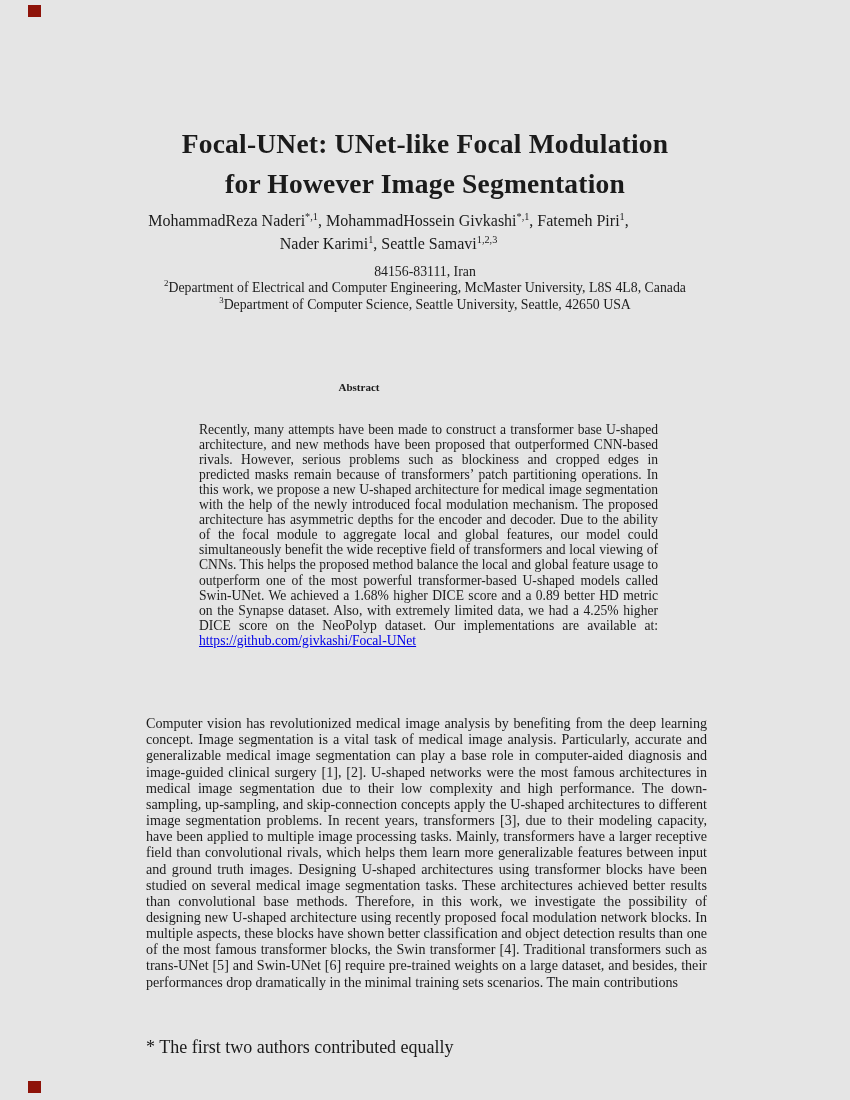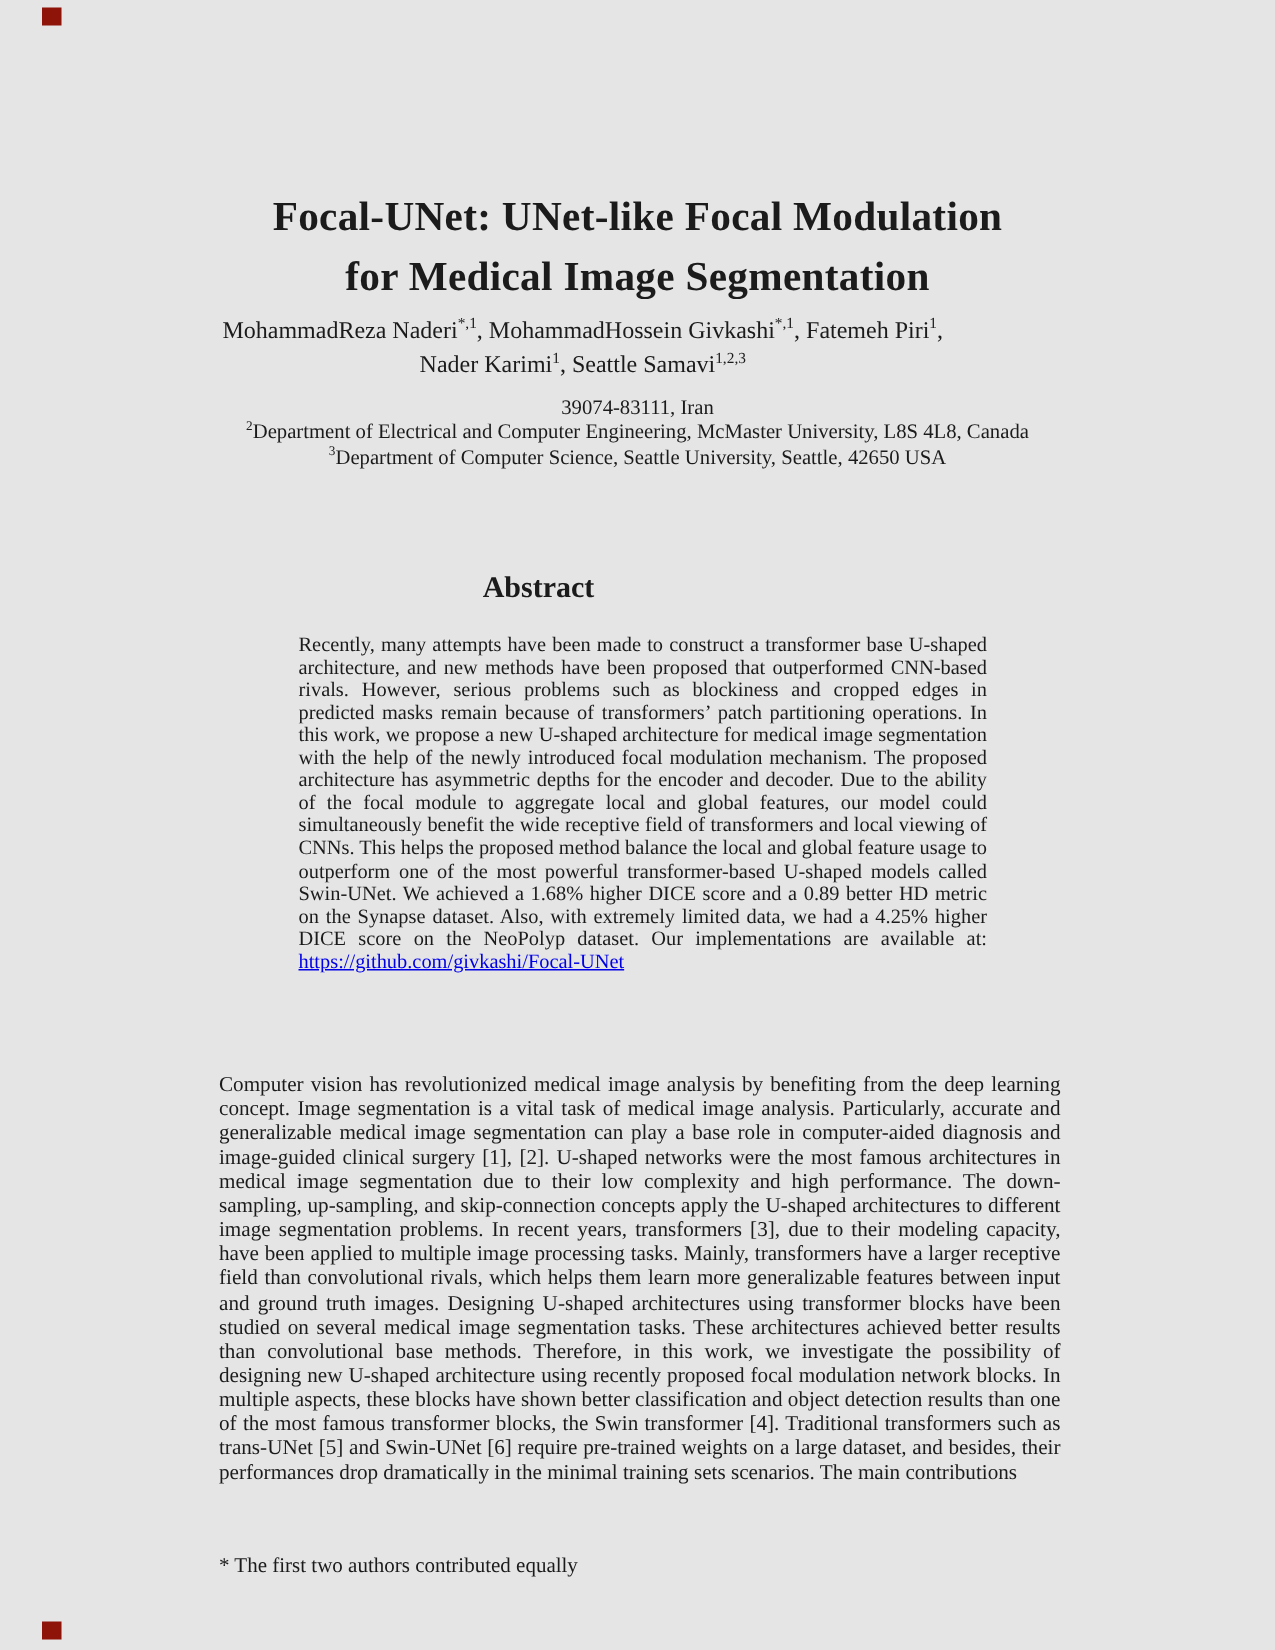--- a/index.html
+++ b/index.html
@@ -56,21 +56,21 @@
     line-height: 16.4px;
   }
 
   .abstract-heading {
     position: absolute;
     top: 381px;
     left: 0;
     width: 718px;
     margin: 0;
     text-align: center;
-    font-size: 20px;
+    font-size: 11px;
     font-weight: bold;
   }
   .abstract-body {
     position: absolute;
     top: 408px;
     left: 199px;
     width: 459px;
     font-size: 13.6px;
     line-height: 15.1px;
     text-align: justify;
@@ -104,39 +104,39 @@
     font-size: 14.1px;
     line-height: 16.15px;
     text-align: justify;
   }
 
   .footnote {
     position: absolute;
     top: 1037px;
     left: 146px;
     width: 561px;
-    font-size: 14px;
+    font-size: 18px;
   }
 </style>
 </head>
 <body>
 
 <div class="page">
 
   <div class="corner-mark top"></div>
 
-  <h1 class="title"><span>Focal-UNet: UNet-like Focal Modulation</span><br><span>for Medical Image Segmentation</span></h1>
+  <h1 class="title"><span>Focal-UNet: UNet-like Focal Modulation</span><br><span>for However Image Segmentation</span></h1>
 
   <div class="authors">
     <div><span>MohammadReza Naderi</span><sup>*,1</sup><span>, </span><span>MohammadHossein Givkashi</span><sup>*,1</sup><span>, </span><span>Fatemeh Piri</span><sup>1</sup><span>,</span></div>
     <div><span>Nader Karimi</span><sup>1</sup><span>, </span><span>Seattle Samavi</span><sup>1,2,3</sup></div>
   </div>
 
   <div class="affiliations">
-    <div><sup></sup><span>39074-83111, Iran</span></div>
+    <div><sup></sup><span>84156-83111, Iran</span></div>
     <div><sup>2</sup><span>Department of Electrical and Computer Engineering, McMaster University, L8S 4L8, Canada</span></div>
     <div><sup>3</sup><span>Department of Computer Science, Seattle University, Seattle, 42650 USA</span></div>
   </div>
 
   <h2 class="abstract-heading">Abstract</h2>
 
   <p class="abstract-body"><span>Recently, many attempts have been made to construct a transformer base U-shaped architecture, and new methods have been proposed that outperformed CNN-based rivals. However, serious problems such as blockiness and cropped edges in predicted masks remain because of transformers’ patch partitioning operations. In this work, we propose a new U-shaped architecture for medical image segmentation with the help of the newly introduced focal modulation mechanism. The proposed architecture has asymmetric depths for the encoder and decoder. Due to the ability of the focal module to aggregate local and global features, our model could simultaneously benefit the wide receptive field of transformers and local viewing of CNNs. This helps the proposed method balance the local and global feature usage to outperform one of the most powerful transformer-based U-shaped models called Swin-UNet. We achieved a 1.68% higher DICE score and a 0.89 better HD metric on the Synapse dataset. Also, with extremely limited data, we had a 4.25% higher DICE score on the NeoPolyp dataset. Our implementations are available at: </span><a href="#">https://github.com/givkashi/Focal-UNet</a></p>
 
 
   <p class="intro-para">Computer vision has revolutionized medical image analysis by benefiting from the deep learning concept. Image segmentation is a vital task of medical image analysis. Particularly, accurate and generalizable medical image segmentation can play a base role in computer-aided diagnosis and image-guided clinical surgery [1], [2]. U-shaped networks were the most famous architectures in medical image segmentation due to their low complexity and high performance. The down-sampling, up-sampling, and skip-connection concepts apply the U-shaped architectures to different image segmentation problems. In recent years, transformers [3], due to their modeling capacity, have been applied to multiple image processing tasks. Mainly, transformers have a larger receptive field than convolutional rivals, which helps them learn more generalizable features between input and ground truth images. Designing U-shaped architectures using transformer blocks have been studied on several medical image segmentation tasks. These architectures achieved better results than convolutional base methods. Therefore, in this work, we investigate the possibility of designing new U-shaped architecture using recently proposed focal modulation network blocks. In multiple aspects, these blocks have shown better classification and object detection results than one of the most famous transformer blocks, the Swin transformer [4]. Traditional transformers such as trans-UNet [5] and Swin-UNet [6] require pre-trained weights on a large dataset, and besides, their performances drop dramatically in the minimal training sets scenarios. The main contributions</p>

